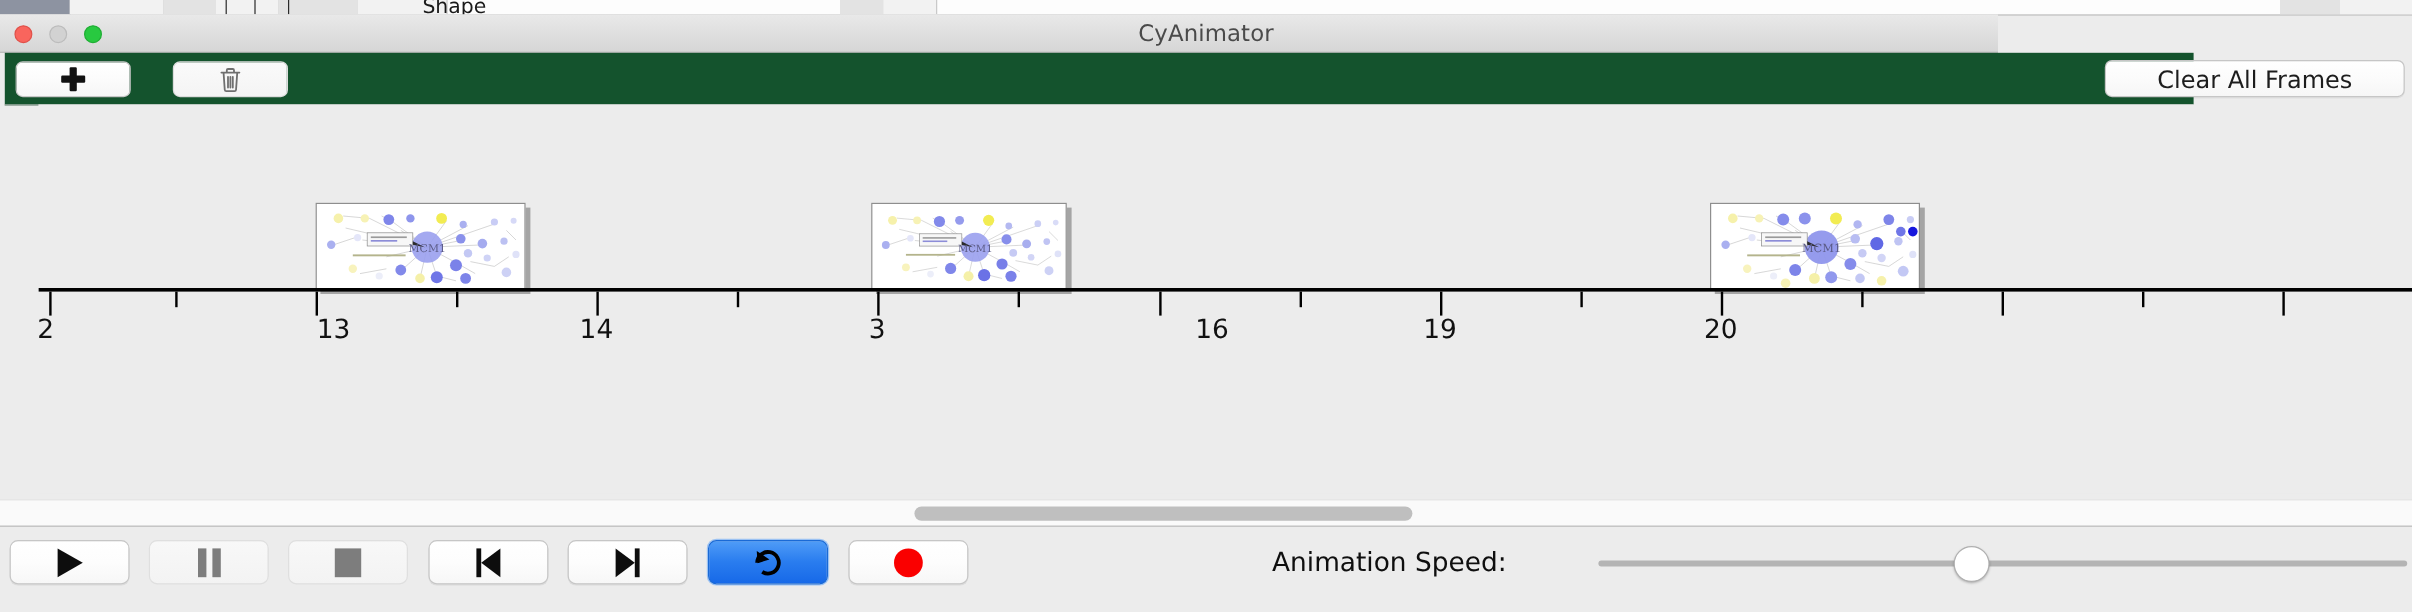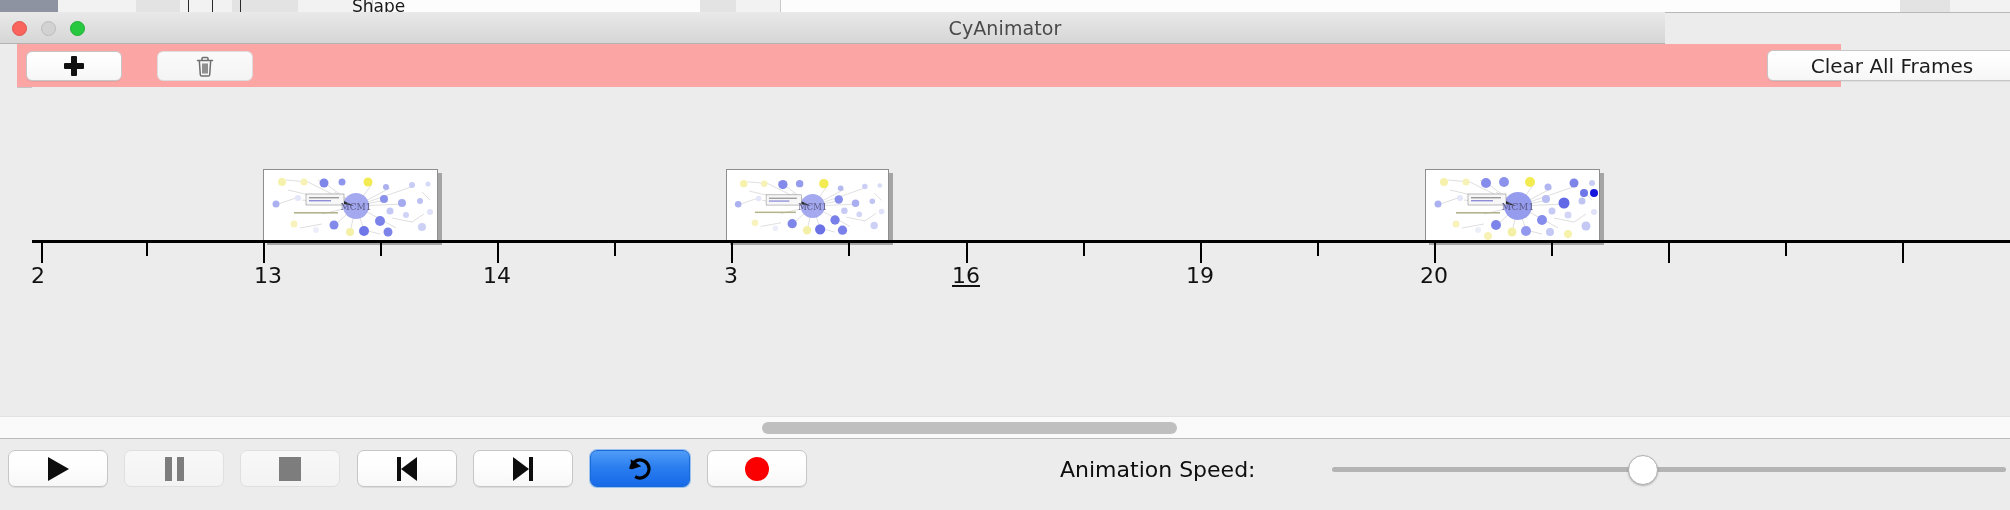--- a/index.html
+++ b/index.html
@@ -78,23 +78,23 @@
     line-height: 32px;
     text-align: center;
     font-size: 19px;
     color: #4a4a4a;
     letter-spacing: .1px;
   }
 
   
   .toolbar {
     position: absolute;
-    left: 17px; top: 44px;
+    left: 4px; top: 44px;
     width: 1824px; height: 43px;
-    background: #fca5a5;
+    background: #14532d;
     border-bottom: 1px solid #c4c4c4;
   }
   .btn {
     position: absolute;
     box-sizing: border-box;
     border-radius: 6px;
     border: 1px solid #c6c6c6;
     background: linear-gradient(to bottom, #ffffff 0%, #fbfbfb 55%, #f6f6f6 100%);
     box-shadow: 0 1px 0 rgba(0,0,0,0.06);
     display: flex;
@@ -506,24 +506,24 @@
     <div class="tick major" style="left:1168px;"></div>
     <div class="tick minor" style="left:1285px;"></div>
     <div class="tick major" style="left:1402px;"></div>
     <div class="tick minor" style="left:1519px;"></div>
     <div class="tick major" style="left:1636px;"></div>
     <div class="tick minor" style="left:1753px;"></div>
     <div class="tick major" style="left:1870px;"></div>
     <div class="tick minor" style="left:1987px;"></div>
 
     <div class="tick-label" style="left:6px;">2</div>
-    <div class="tick-label" style="left:236px;">13</div>
+    <div class="tick-label" style="left:246px;">13</div>
     <div class="tick-label" style="left:465px;">14</div>
     <div class="tick-label" style="left:699px;">3</div>
-    <div class="tick-label" style="left:934px;text-decoration:underline;">16</div>
+    <div class="tick-label" style="left:978px;">16</div>
     <div class="tick-label" style="left:1168px;">19</div>
     <div class="tick-label" style="left:1402px;">20</div>
 
   </div>
 
   <div class="hscroll">
     <div class="hscroll-thumb"></div>
   </div>
 
   <div class="transport">

